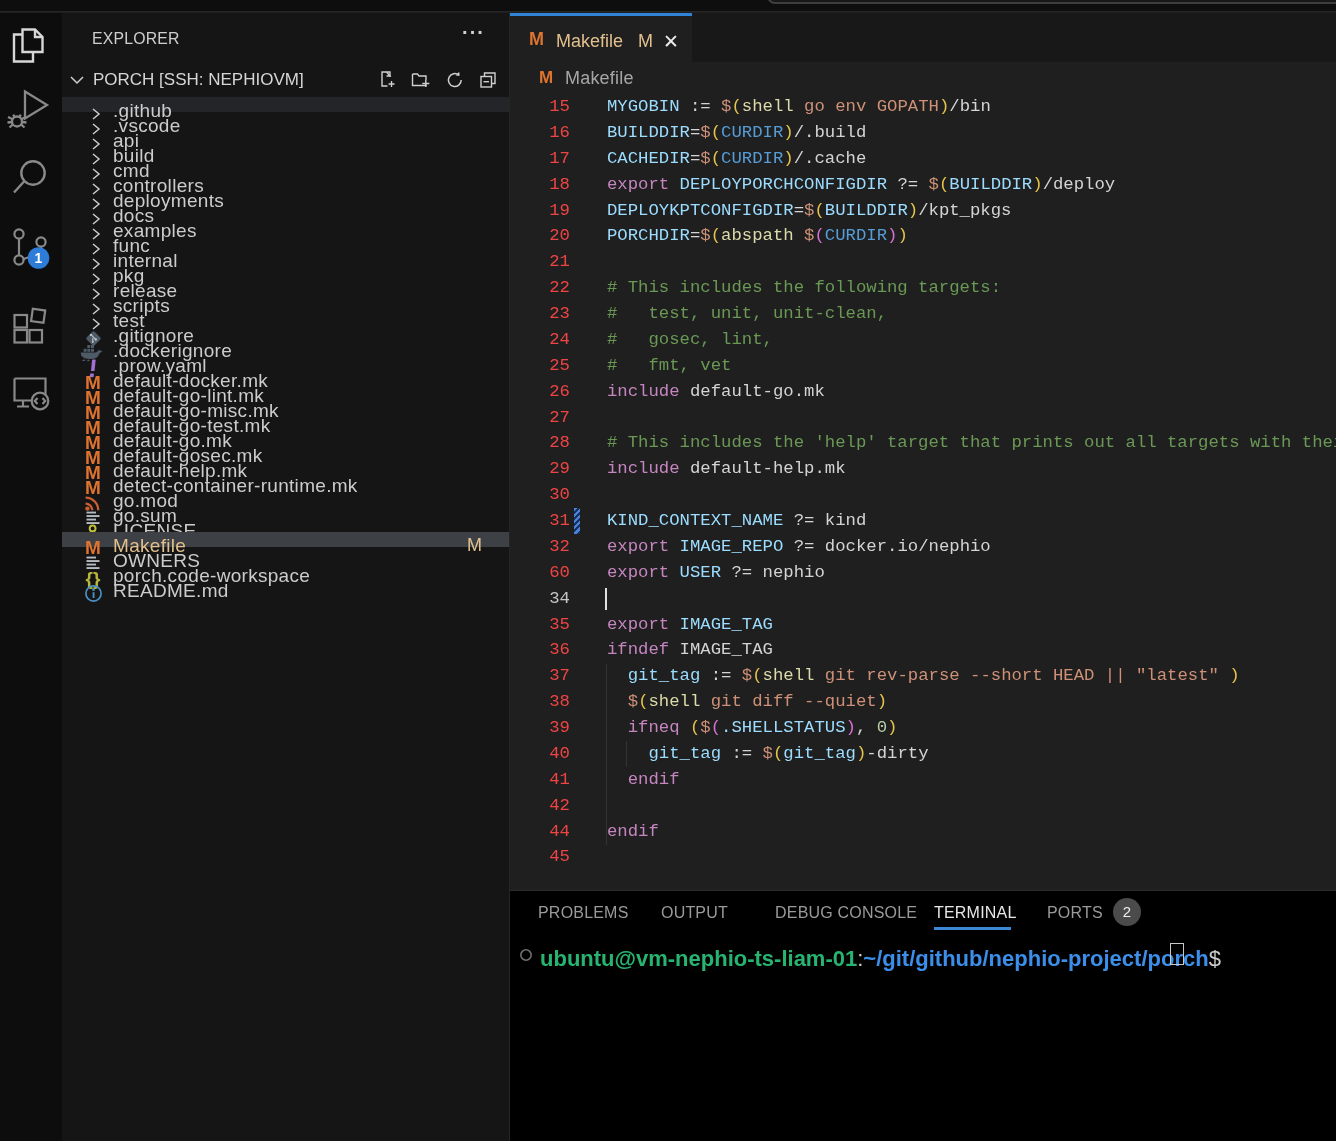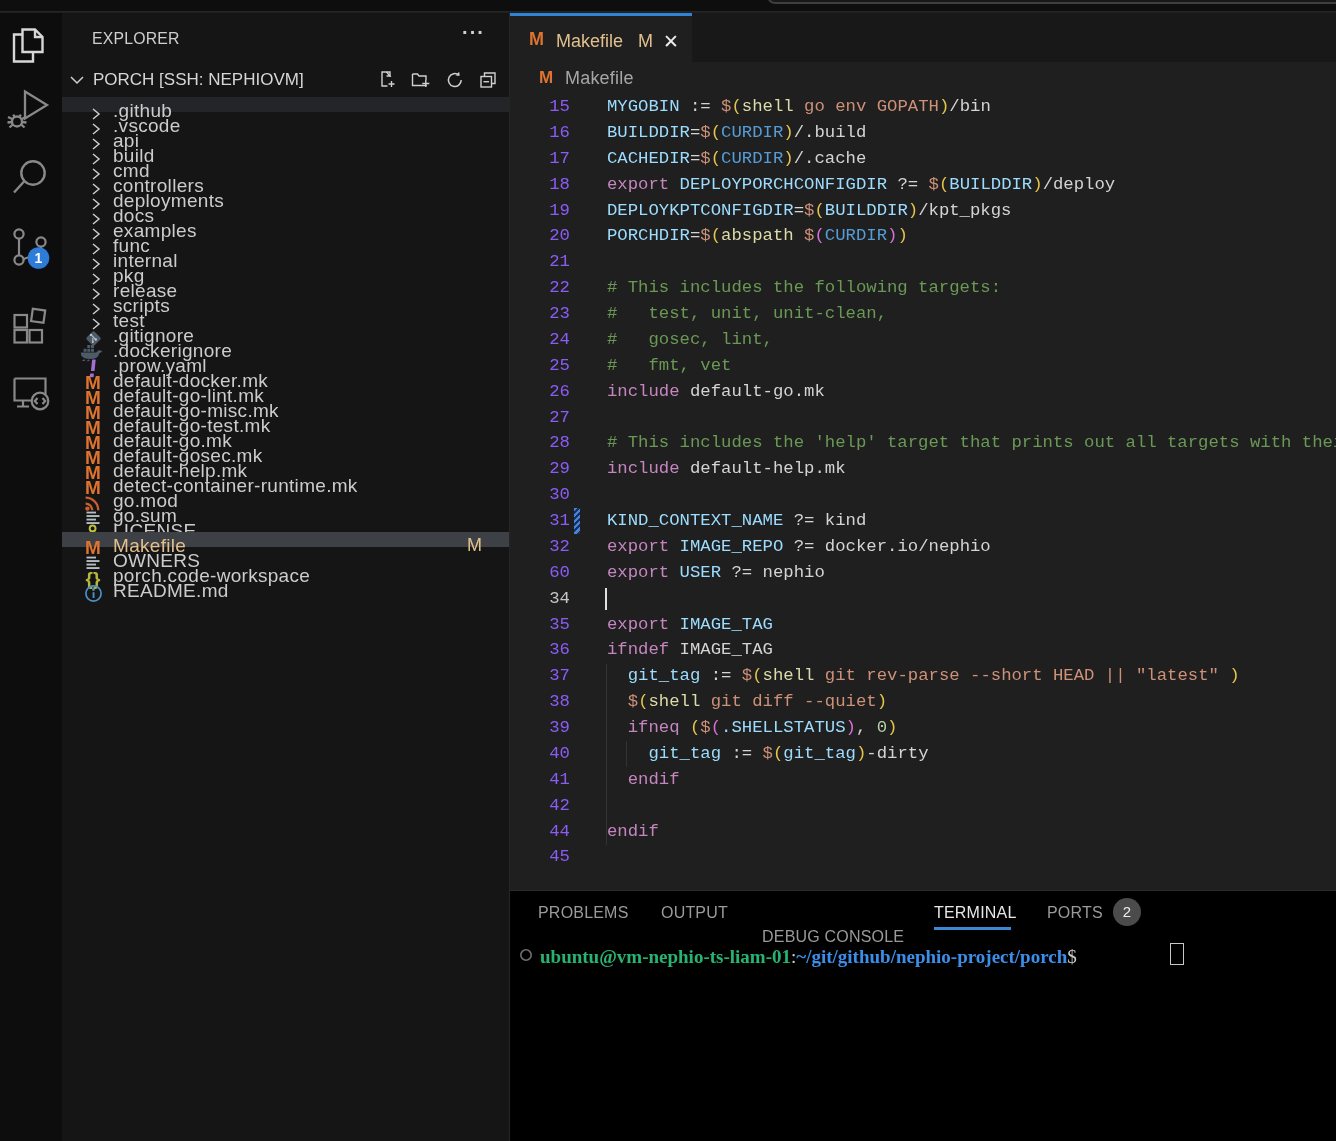--- a/index.html
+++ b/index.html
@@ -44,38 +44,38 @@
 #tab1 .name { position:absolute; left:46px; top:15px; font-size:18px; color:#e2c08d; }
 #tab1 .mod { position:absolute; left:128px; top:15px; font-size:18px; color:#e2c08d; }
 #tab1 .close { position:absolute; left:153px; top:14px; font-size:19px; color:#ececec; }
 #crumbs { position:absolute; left:0; top:49px; width:826px; height:32px; background:#1f1f1f; }
 #crumbs .mic { position:absolute; left:29px; top:7px; font-size:17px; }
 #crumbs .name { position:absolute; left:55px; top:6px; font-size:18px; letter-spacing:0.2px; color:#a6a6a6; }
 
 #code { position:absolute; left:0; top:81px; width:826px; height:796px; overflow:hidden;
   font-family:"Liberation Mono", monospace; font-size:17.3px; }
 .cl { height:25.887px; line-height:25.887px; white-space:pre; }
-.ln { display:inline-block; width:60px; text-align:right; color:#8b5cf6; }
+.ln { display:inline-block; width:60px; text-align:right; color:#ef4444; }
 .ct { margin-left:37px; }
 .v { color:#9cdcfe; } .d { color:#569cd6; } .k { color:#c586c0; }
 .s { color:#ce9178; } .y { color:#dcdcaa; } .g { color:#e5c44a; }
 .o { color:#d670d6; } .w { color:#d4d4d4; } .c { color:#6a9955; }
 .n { color:#b5cea8; }
 .lnw { color:#c6c6c6; }
 #cursor { left:95px; width:2px; height:22px; background:#e0e0e0; }
 .iguide { position:absolute; width:1px; background:#333336; }
 #gmod { left:64px; width:6px; height:26px; background:repeating-linear-gradient(135deg,#4a82da 0 2.2px,#15335e 2.2px 4.4px); }
 
 
 #panel { position:absolute; left:0; top:877px; width:826px; height:251px; background:#000000; border-top:1px solid #2b2b2b; }
 .ptab { position:absolute; top:13px; font-size:16px; letter-spacing:0.2px; color:#9a9a9a; }
 .ptab.act { color:#e7e7e7; }
 #punder { position:absolute; left:424px; top:36px; width:77px; height:2.5px; background:#3c88d4; }
 #pbadge { position:absolute; left:603px; top:7px; width:28px; height:28px; border-radius:14px; background:#4b4b4b; color:#eeeeee; font-size:15px; text-align:center; line-height:28px; }
-#term { position:absolute; left:30px; top:55px; font-family:Liberation Serif, serif; font-size:19px; white-space:pre; }
+#term { position:absolute; left:30px; top:55px; font-family:Liberation Sans, sans-serif; font-size:22px; white-space:pre; }
 .tg { color:#27b470; font-weight:700; } .tb { color:#3b8eea; font-weight:700; } .tw { color:#cccccc; }
 #tcursor { position:absolute; left:660px; top:52px; width:14px; height:22px; border:1.5px solid #c8c8c8; }
 #tring { position:absolute; left:9px; top:57px; }
 </style>
 </head>
 <body>
 <div id="stage">
   <div class="abs" id="titlebar">
       <div class="abs" id="cmdcenter"></div>
     </div>
@@ -428,21 +428,21 @@
       <div class="cl"><span class="ln">44</span><span class="ct"><span class="k">endif</span></span></div>
       <div class="cl"><span class="ln">45</span><span class="ct"></span></div>
       <div class="abs" id="cursor" style="top:493.9px;"></div>
       <div class="iguide" style="left:95.5px; top:569.5px; height:181.2px;"></div>
       <div class="iguide" style="left:116.3px; top:647.2px; height:25.9px;"></div>
       <div class="abs" id="gmod" style="top:414.2px;"></div>
     </div>
     <div id="panel">
       <div class="ptab" style="left:28px;">PROBLEMS</div>
       <div class="ptab" style="left:151px;">OUTPUT</div>
-      <div class="ptab" style="left:252px;margin-top:24px;">DEBUG CONSOLE</div>
+      <div class="ptab" style="left:265px;">DEBUG CONSOLE</div>
       <div class="ptab act" style="left:424px;">TERMINAL</div>
       <div class="ptab" style="left:537px;">PORTS</div>
       <div id="punder"></div>
       <div id="pbadge">2</div>
       <svg id="tring" width="14" height="14">
           <circle cx="7" cy="7" r="5.2" fill="none" stroke="#707070" stroke-width="1.6"></circle>
         </svg>
       <div id="term"><span class="tg">ubuntu@vm-nephio-ts-liam-01</span><span class="tw">:</span><span class="tb">~/git/github/nephio-project/porch</span><span class="tw">$</span></div>
       <div id="tcursor"></div>
     </div>

